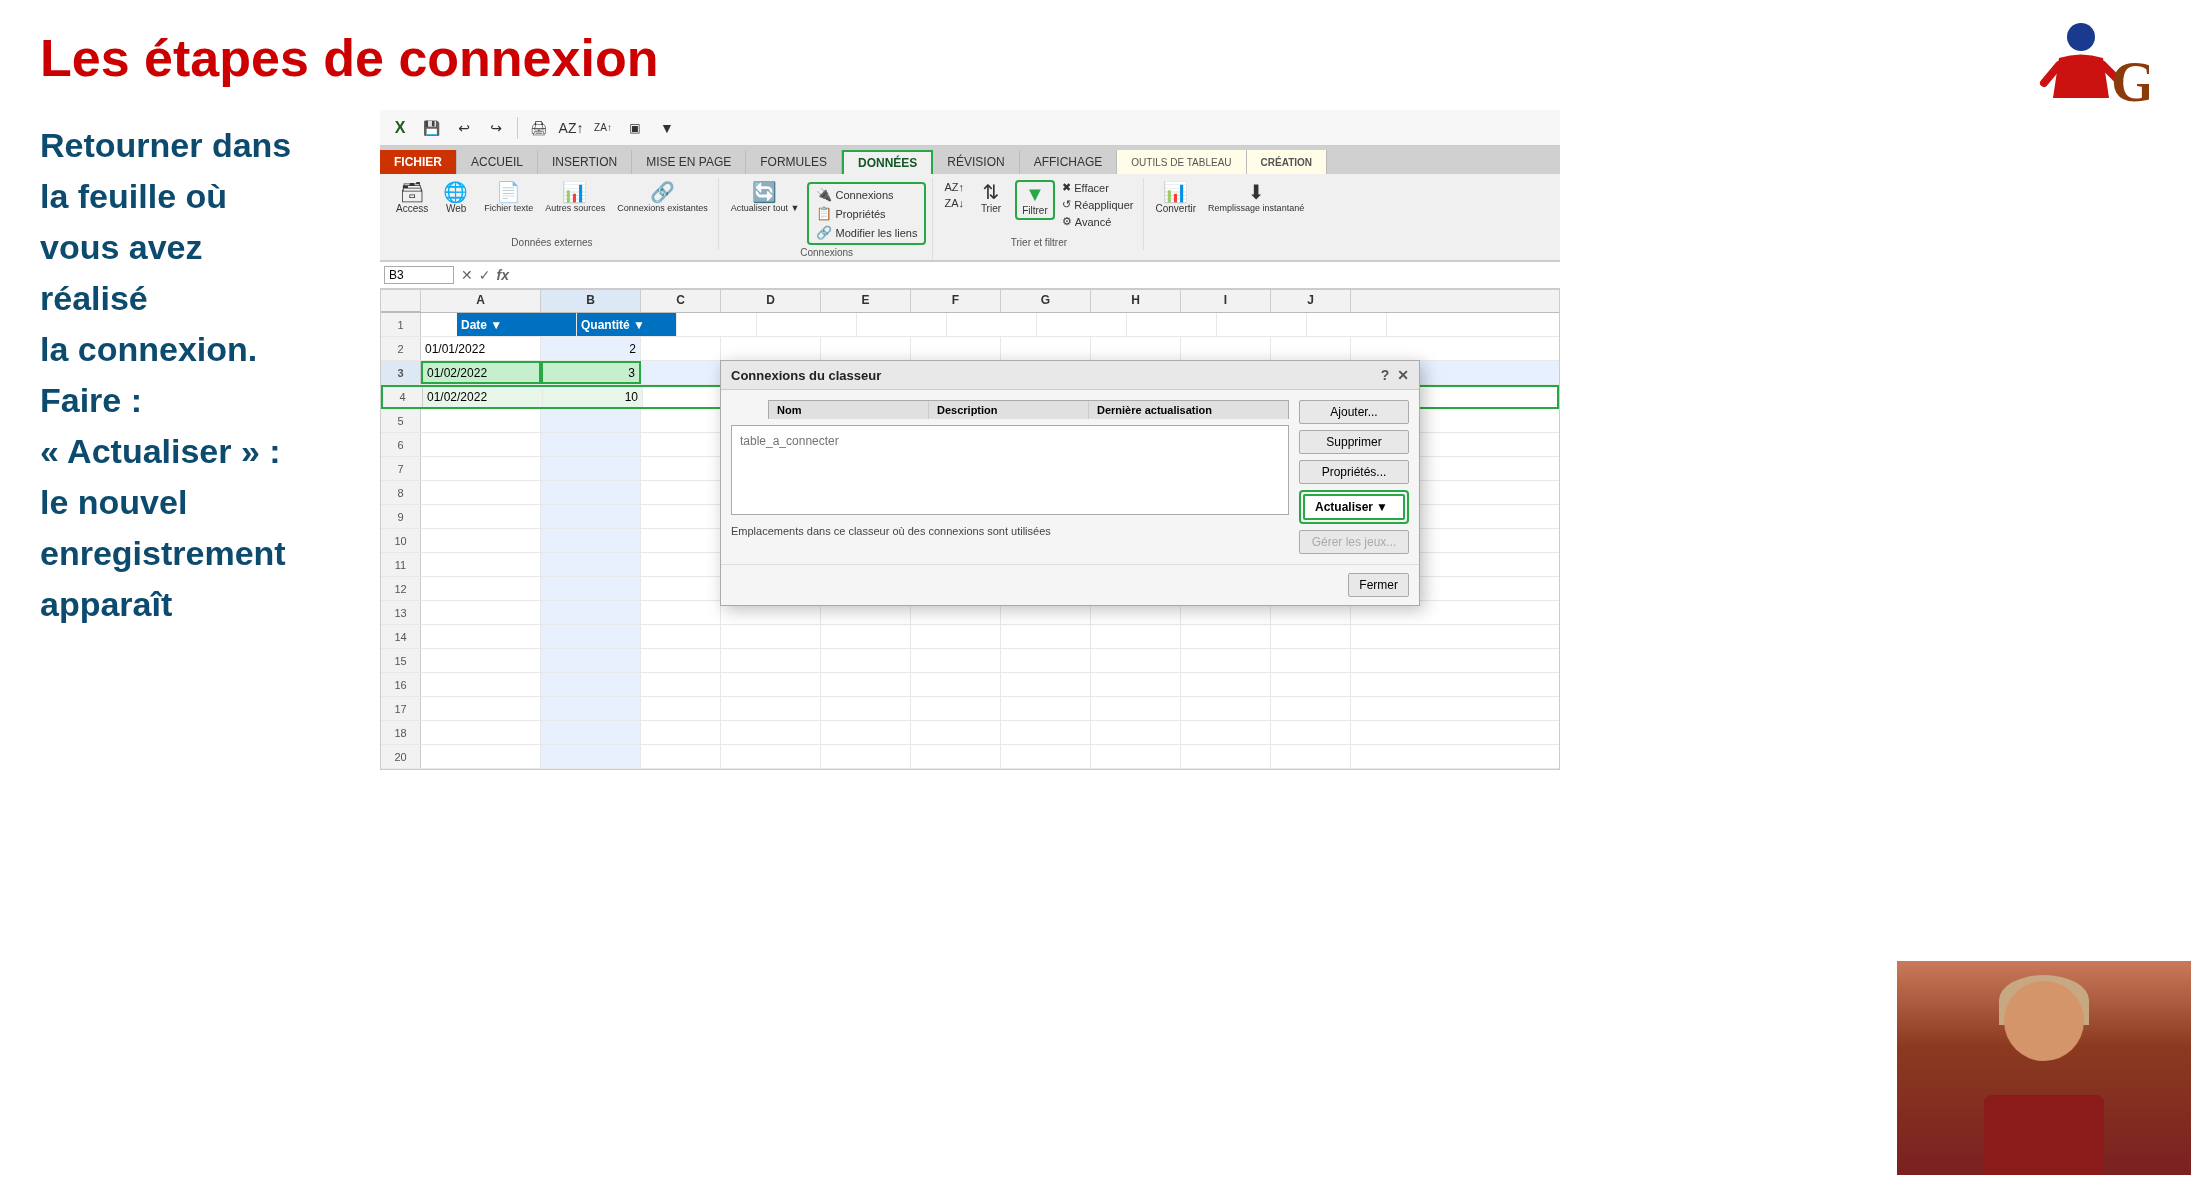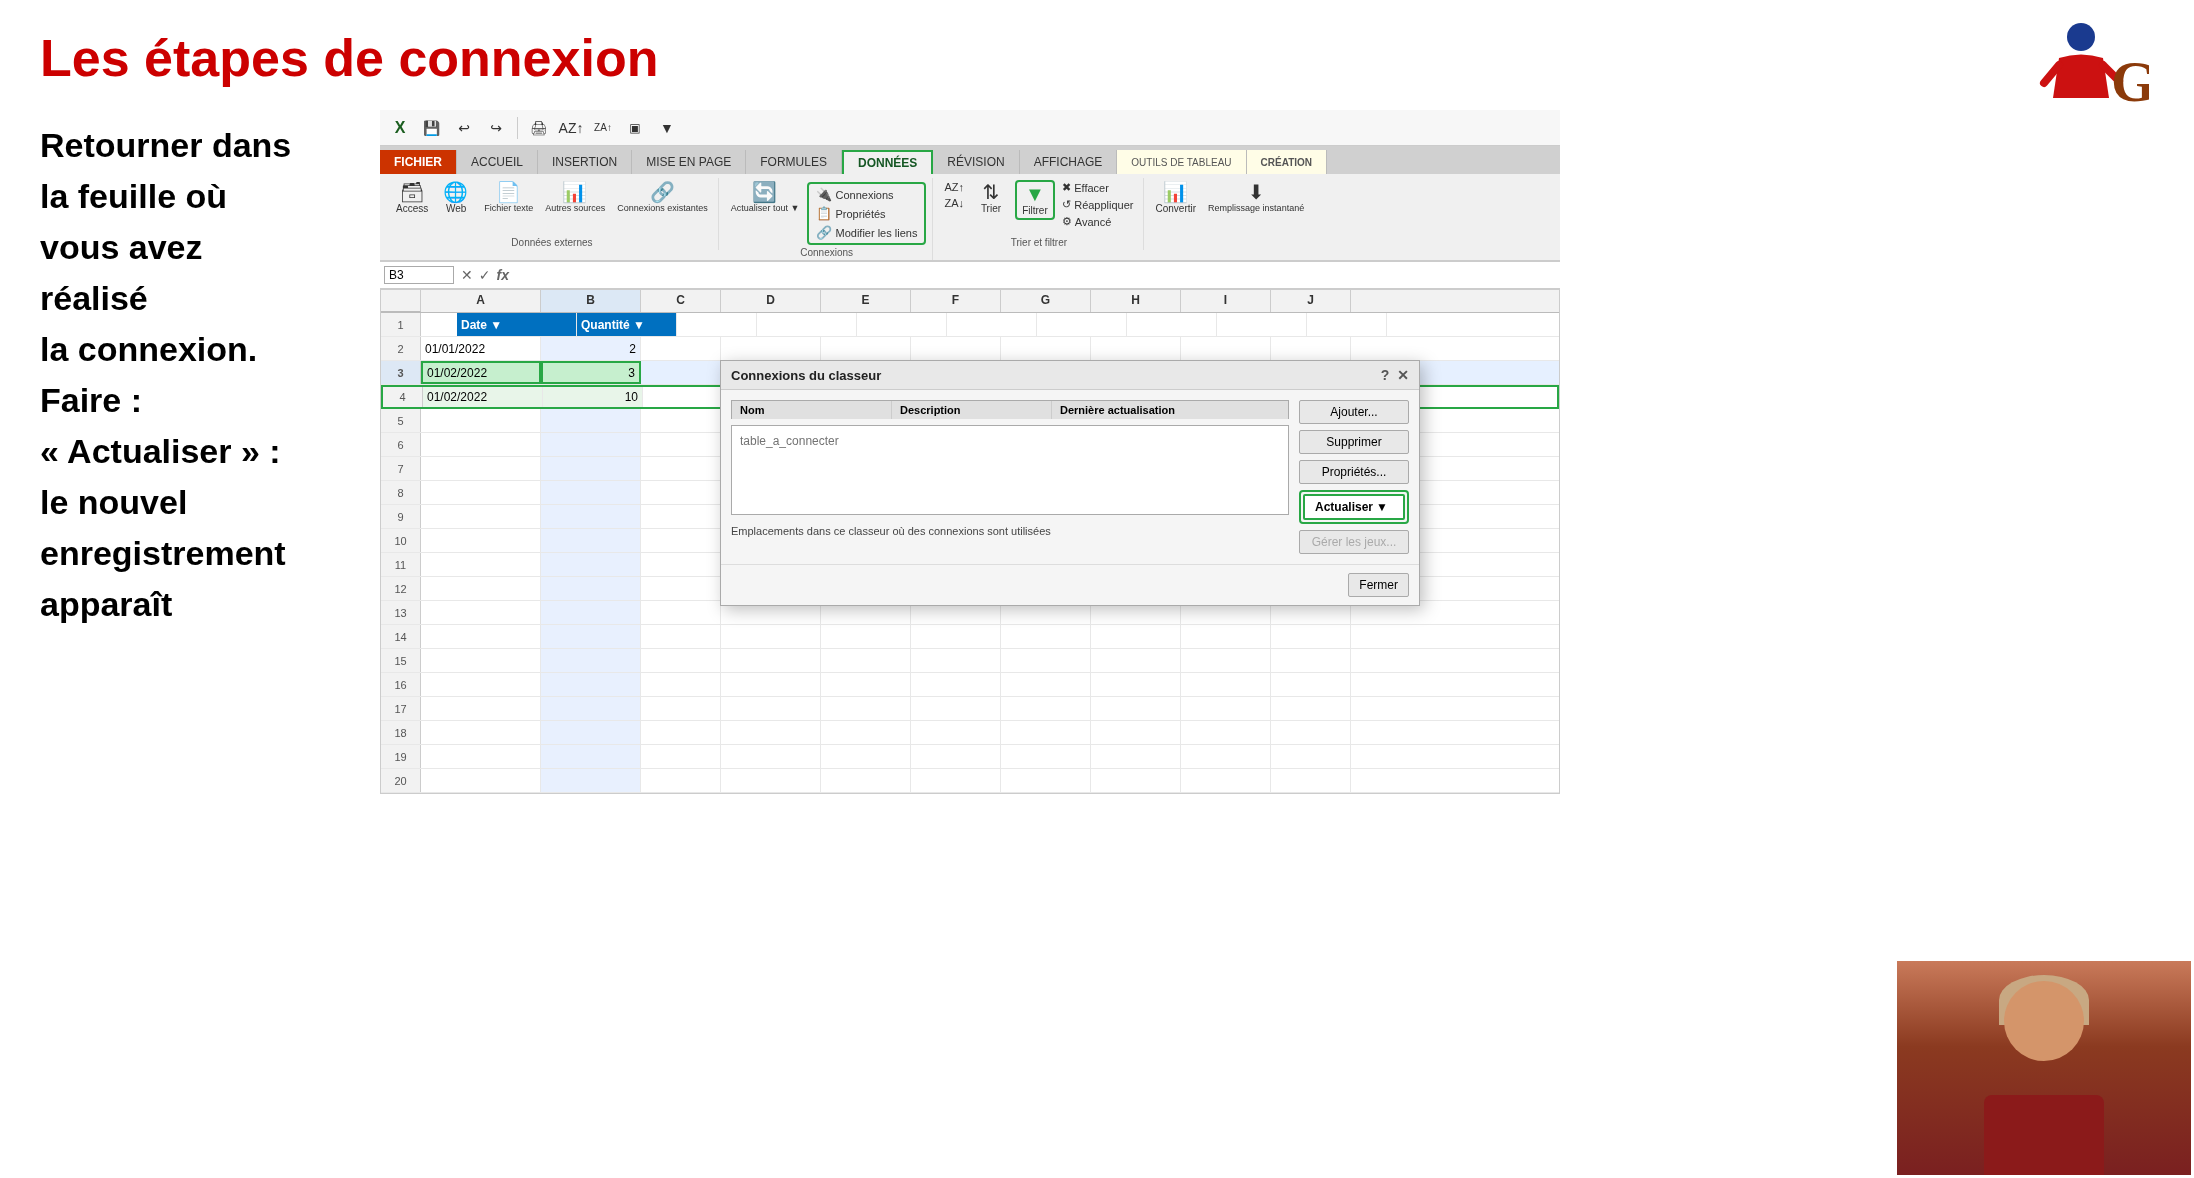--- a/index.html
+++ b/index.html
@@ -38,21 +38,21 @@
     }
 
     
     .instruction-text {
       position: absolute;
       left: 40px;
       top: 120px;
       width: 320px;
       font-size: 34px;
       font-weight: bold;
-      color: #000000;
+      color: #0c4a6e;
       line-height: 1.5;
     }
 
     
     .excel-area {
       position: absolute;
       left: 380px;
       top: 110px;
       width: 1180px;
     }
@@ -341,20 +341,21 @@
       color: #aaa;
     }
     .conn-list-header {
       display: flex;
       gap: 0;
       background: #e0e0e0;
       border: 1px solid #aaa;
       border-bottom: none;
       font-size: 11px;
       font-weight: bold;
+      margin-left: 37px;
     }
     .conn-list-header div {
       padding: 3px 8px;
       border-right: 1px solid #ccc;
     }
     .conn-list-header div:last-child { border-right: none; }
     .conn-list-body {
       background: #fff;
       border: 1px solid #aaa;
       min-height: 90px;
@@ -882,33 +883,20 @@
       <div class="ss-cell col-c"></div>
       <div class="ss-cell col-d"></div>
       <div class="ss-cell col-e"></div>
       <div class="ss-cell col-f"></div>
       <div class="ss-cell col-g"></div>
       <div class="ss-cell col-h"></div>
       <div class="ss-cell col-i"></div>
       <div class="ss-cell col-j"></div>
         </div>
         <div class="ss-row">
-          <div class="row-num">19</div>
-      <div class="ss-cell col-a"></div>
-      <div class="ss-cell col-b"></div>
-      <div class="ss-cell col-c"></div>
-      <div class="ss-cell col-d"></div>
-      <div class="ss-cell col-e"></div>
-      <div class="ss-cell col-f"></div>
-      <div class="ss-cell col-g"></div>
-      <div class="ss-cell col-h"></div>
-      <div class="ss-cell col-i"></div>
-      <div class="ss-cell col-j"></div>
-        </div>
-        <div class="ss-row">
           <div class="row-num">20</div>
       <div class="ss-cell col-a"></div>
       <div class="ss-cell col-b"></div>
       <div class="ss-cell col-c"></div>
       <div class="ss-cell col-d"></div>
       <div class="ss-cell col-e"></div>
       <div class="ss-cell col-f"></div>
       <div class="ss-cell col-g"></div>
       <div class="ss-cell col-h"></div>
       <div class="ss-cell col-i"></div>

